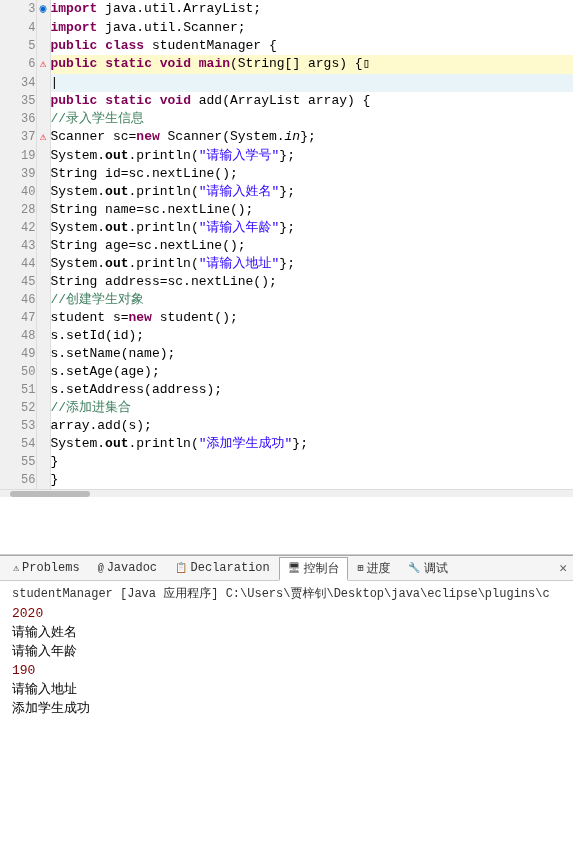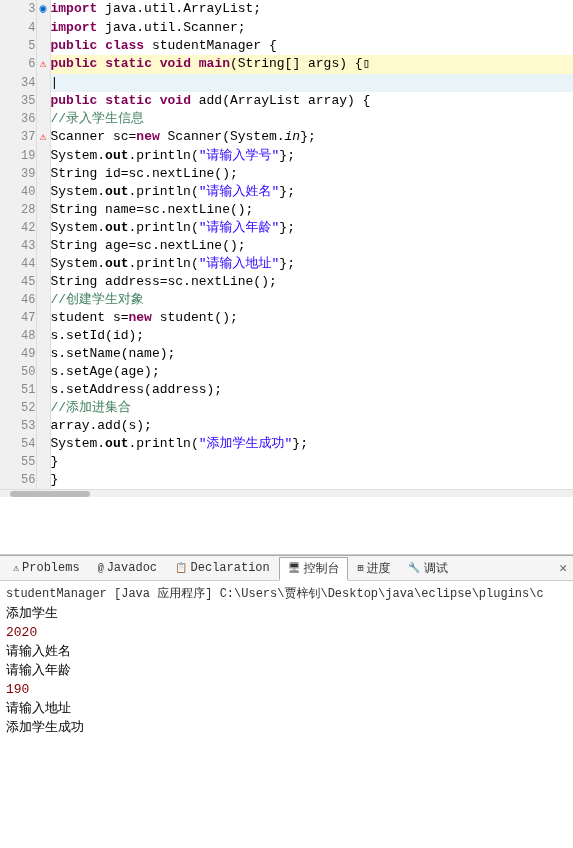--- a/index.html
+++ b/index.html
@@ -106,21 +106,21 @@
       margin-bottom: -1px;
     }
 
     .tab-icon {
       font-size: 10px;
     }
 
     
     .console-area {
       background: #ffffff;
-      padding: 4px 6px;
+      padding: 4px 12px;
       height: 267px;
       overflow-y: auto;
       font-family: 'Courier New', Courier, monospace;
       font-size: 13px;
     }
 
     .console-header {
       color: #333333;
       font-size: 12px;
       margin-bottom: 2px;
@@ -327,21 +327,20 @@
       <span>调试</span>
     </div>
     <div style="margin-left: auto; margin-right: 6px; display: flex; align-items: center;">
       <span style="font-size:13px;cursor:pointer;color:#666;">✕</span>
     </div>
   </div>
 
 <div class="console-area">
   <div class="console-header" id="console-header">studentManager [Java 应用程序] C:\Users\贾梓钊\Desktop\java\eclipse\plugins\c</div>
   <div id="console-lines">
-      <div class="console-line">添加学生</div>
       <div class="console-value">2020</div>
       <div class="console-line">请输入姓名</div>
       <div class="console-line">请输入年龄</div>
       <div class="console-value">190</div>
       <div class="console-line">请输入地址</div>
       <div class="console-line">添加学生成功</div>
     </div>
 </div>
 
 </body></html>

